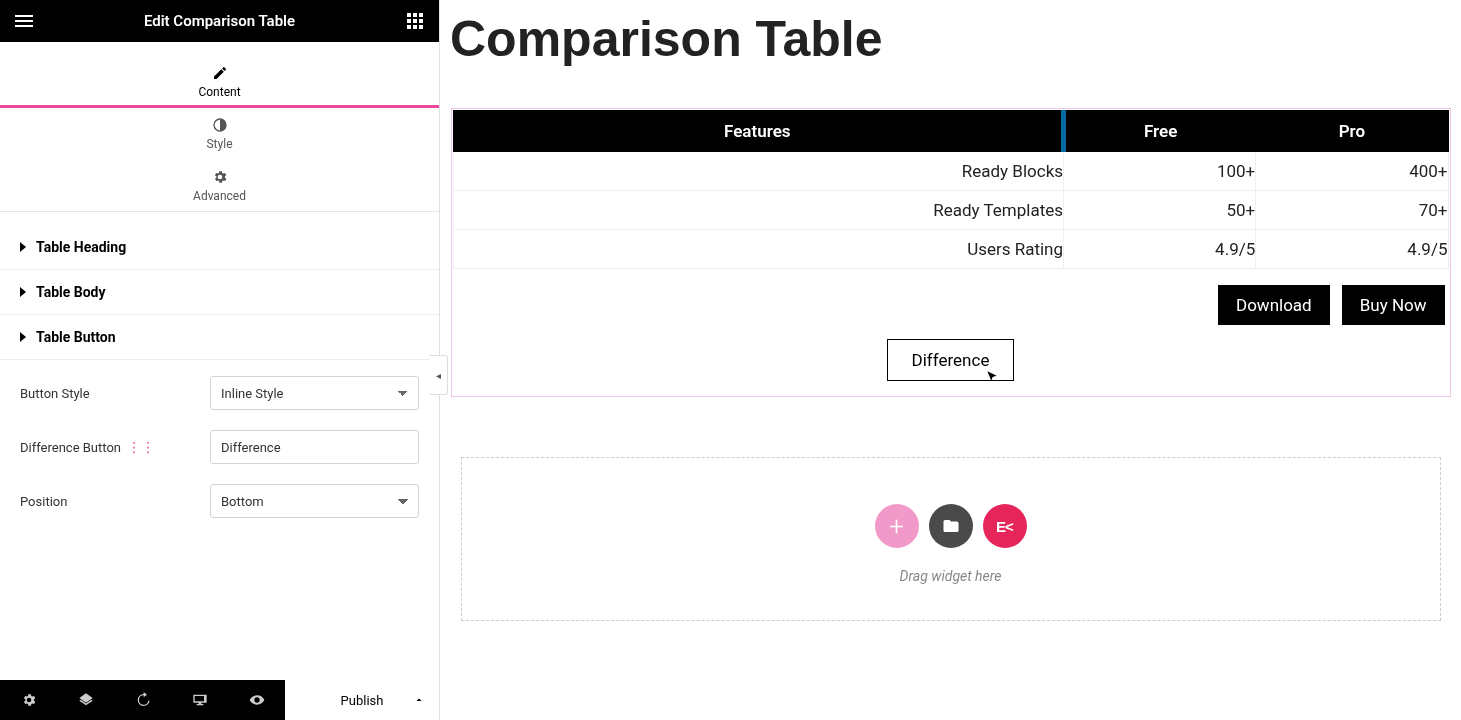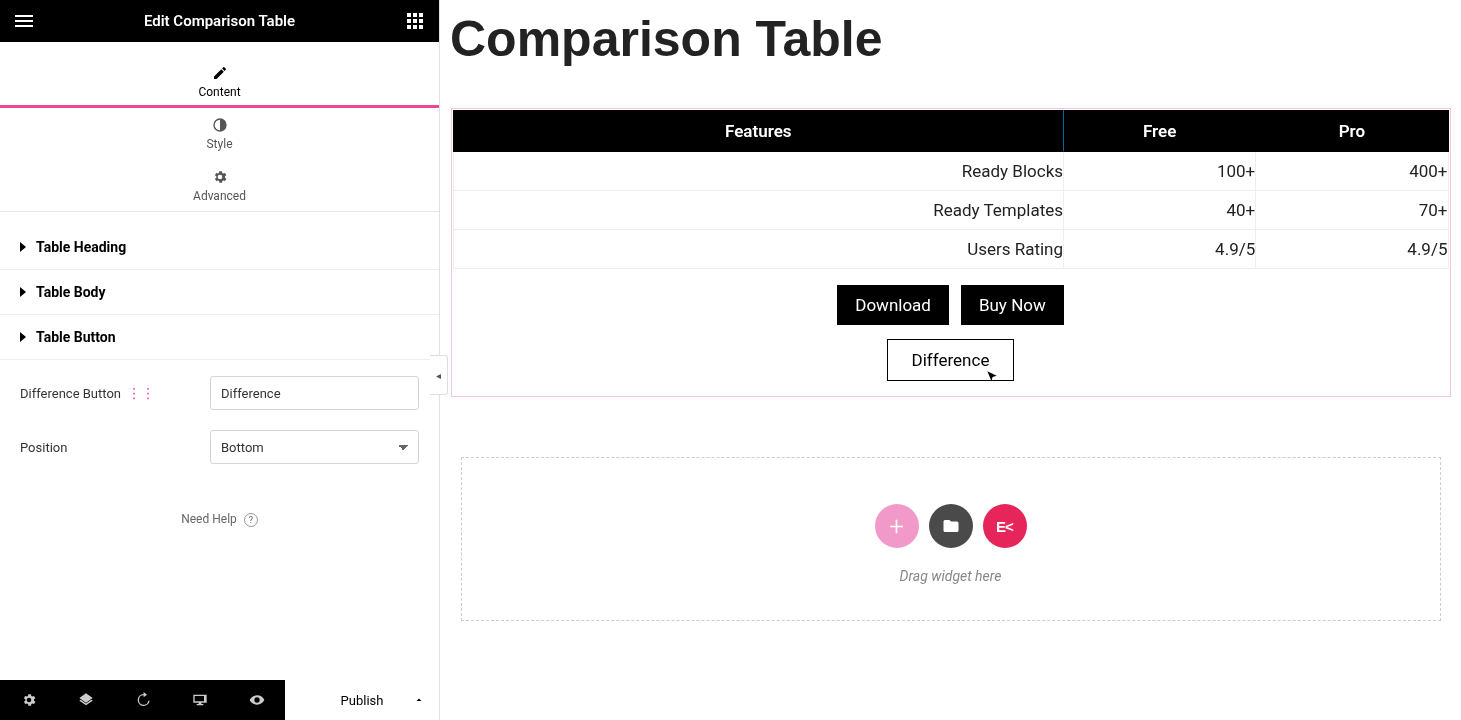--- a/index.html
+++ b/index.html
@@ -49,23 +49,23 @@
 
   .collapse-handle { position:absolute; right:-9px; top:355px; width:18px; height:40px; background:#fff; border:1px solid #ddd; border-left:none; border-radius:0 3px 3px 0; display:flex; align-items:center; justify-content:center; cursor:pointer; font-size:10px; color:#555; }
 
   
   .canvas { flex:1; overflow:auto; padding: 0 10px 30px; }
   .page-title { text-align:left; font-size:50px; font-weight:600; color:#222; margin:10px 0 40px; font-family: "Segoe UI", sans-serif; }
 
   .widget-wrap { margin:0 auto; max-width:1000px; border:1px solid #f0c6e6; padding:1px; }
   table.cmp { width:100%; border-collapse:collapse; }
   table.cmp th { background:#000; color:#fff; font-weight:600; font-size:17px; padding:10px 0; border:1px solid #000; }
-  table.cmp th:first-child { border-right:1px solid #0369a1; }
+  table.cmp th:first-child { border-right:5px solid #0369a1; }
   table.cmp td { text-align:right; font-size:17px; color:#222; padding:9px 0; border:1px solid #eee; }
-  .btn-row { text-align:center; padding:16px 0 10px; }
+  .btn-row { text-align:right; padding:16px 0 10px; }
   .btn-row .blk { display:inline-block; background:#000; color:#fff; font-size:17px; padding:10px 18px; margin:0 4px; cursor:pointer; }
   .diff-row { text-align:center; padding:4px 0 14px; }
   .diff-btn { display:inline-block; border:1.5px solid #000; background:#fff; color:#000; font-size:17px; padding:10px 24px; cursor:pointer; position:relative; }
   .cursor-arrow { position:absolute; right:14px; bottom:-4px; font-size:14px; }
 
   .dropzone { margin:60px auto 0; max-width:980px; border:1.5px dashed #ccc; padding:46px 0 36px; text-align:center; }
   .dz-btns { display:flex; justify-content:center; gap:10px; margin-bottom:20px; }
   .circ { width:44px; height:44px; border-radius:50%; display:flex; align-items:center; justify-content:center; font-size:20px; color:#fff; cursor:pointer; }
   .circ.pink { background:#f19ac9; color:#fff; font-size:26px; font-weight:300; }
   .circ.grey { background:#4a4a4a; }
@@ -130,42 +130,46 @@
       <span class="caret right"></span>
       <span>Table Body</span>
     </div>
     <div class="section">
       <span class="caret right"></span>
       <span>Table Button</span>
     </div>
 
     <div class="section-content">
       <div class="field-row">
+        <div class="label">Button Style</div>
+        <div class="control">
+          <select>
+            <option>Inline Style</option>
+          </select>
+        </div>
+      </div>
+      <div class="field-row">
         <div class="label">
           <span>Difference Button</span>
           <span class="pink-dot">⋮⋮</span>
         </div>
         <div class="control">
           <input type="text" value="Difference" style="">
         </div>
       </div>
       <div class="field-row">
         <div class="label">Position</div>
         <div class="control">
           <select>
             <option>Bottom</option>
           </select>
         </div>
       </div>
     </div>
 
-    <div class="help">
-      <span>Need Help</span>
-      <span class="q">?</span>
-    </div>
   </div>
 
   <div class="sb-footer">
     <div class="ficon">
       <svg width="16" height="16" viewBox="0 0 24 24">
           <path fill="#ccc" d="M19.4 13a7.5 7.5 0 0 0 .1-1 7.5 7.5 0 0 0-.1-1l2.1-1.6-2-3.5-2.5 1a7.4 7.4 0 0 0-1.7-1l-.4-2.6h-4l-.4 2.6a7.4 7.4 0 0 0-1.7 1l-2.5-1-2 3.5L6.5 11a7.5 7.5 0 0 0 0 2l-2.1 1.6 2 3.5 2.5-1c.5.4 1.1.7 1.7 1l.4 2.6h4l.4-2.6c.6-.3 1.2-.6 1.7-1l2.5 1 2-3.5L19.4 13zM12 15.5A3.5 3.5 0 1 1 15.5 12 3.5 3.5 0 0 1 12 15.5z"></path>
         </svg>
     </div>
     <div class="ficon">
       <svg width="16" height="16" viewBox="0 0 24 24">
@@ -215,21 +219,21 @@
         </tr>
       </thead>
       <tbody>
         <tr>
           <td>Ready Blocks</td>
           <td>100+</td>
           <td>400+</td>
         </tr>
         <tr>
           <td>Ready Templates</td>
-          <td>40+</td>
+          <td>50+</td>
           <td>70+</td>
         </tr>
         <tr>
           <td>Users Rating</td>
           <td>4.9/5</td>
           <td>4.9/5</td>
         </tr>
       </tbody>
     </table>
     <div class="btn-row">

